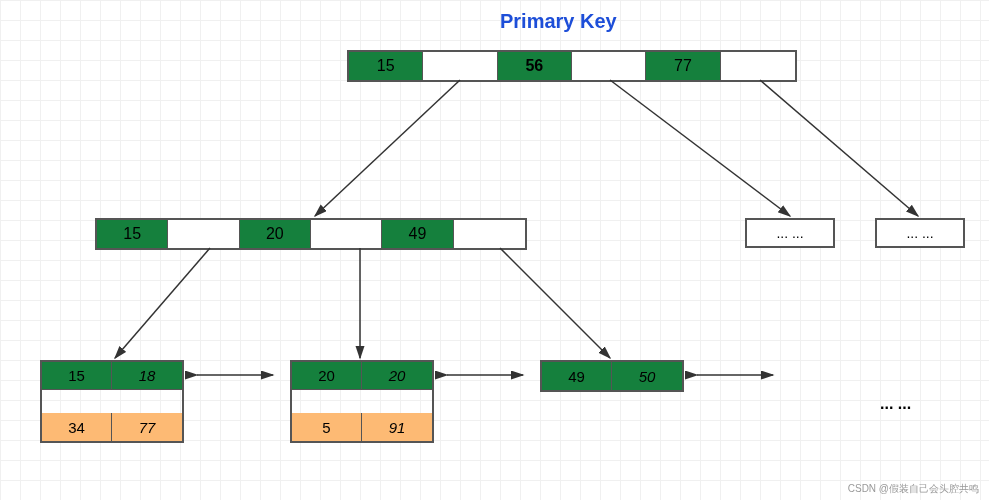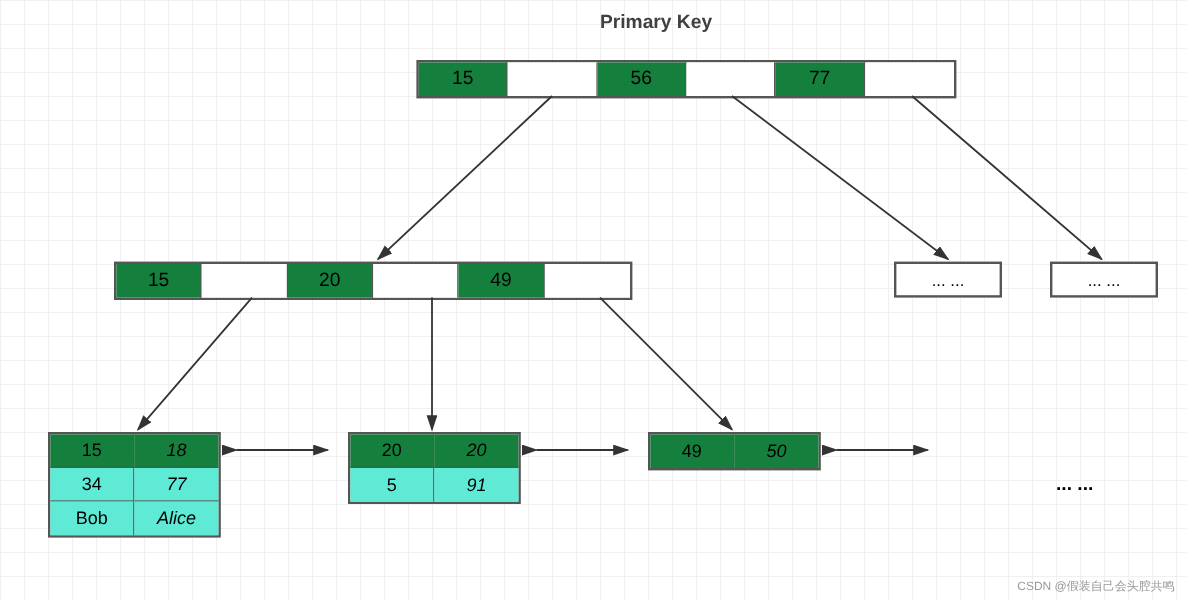--- a/index.html
+++ b/index.html
@@ -10,42 +10,42 @@
     font-family: Arial, sans-serif;
     background-color: #ffffff;
     background-image:
       linear-gradient(#f0f0f0 1px, transparent 1px),
       linear-gradient(90deg, #f0f0f0 1px, transparent 1px);
     background-size: 20px 20px;
     overflow: hidden;
   }
   .title {
     position: absolute;
-    font-size: 16px;
+    font-size: 20px;
     font-weight: bold;
-    color: #404040;
+    color: #1d4ed8;
   }
   .node {
     position: absolute;
     display: flex;
     border: 2px solid #555;
   }
   .cell {
     border-right: 1px solid #555;
     text-align: center;
     font-size: 16px;
     display: flex;
     align-items: center;
     justify-content: center;
     height: 28px;
   }
   .cell:last-child { border-right: none; }
   .green { background: #15803d; }
   .white { background: #ffffff; }
-  .purple { background: #5eead4; }
+  .purple { background: #fdba74; margin-top: 23px; }
   .leaf {
     position: absolute;
     display: flex;
     flex-direction: column;
     border: 2px solid #555;
   }
   .leaf-row { display: flex; }
   .leaf-cell {
     border-right: 1px solid #555;
     border-bottom: 1px solid #555;
@@ -90,21 +90,21 @@
   }
 </style>
 </head>
 <body>
 
 <div class="title" style="left:500px; top:10px;">Primary Key</div>
 
 <div class="node" style="left:347px; top:50px; width:450px;">
   <div class="cell green" style="width:75px;">15</div>
   <div class="cell white" style="width:75px;"></div>
-  <div class="cell green" style="width:75px;">56</div>
+  <div class="cell green" style="width:75px;font-weight:bold;">56</div>
   <div class="cell white" style="width:75px;"></div>
   <div class="cell green" style="width:75px;">77</div>
   <div class="cell white" style="width:75px;"></div>
 </div>
 
 <div class="node" style="left:95px; top:218px; width:432px;">
   <div class="cell green" style="width:72px;">15</div>
   <div class="cell white" style="width:72px;"></div>
   <div class="cell green" style="width:72px;">20</div>
   <div class="cell white" style="width:72px;"></div>
@@ -116,24 +116,20 @@
 <div class="ellipsis-box" style="left:875px; top:218px; width:90px;">... ...</div>
 
 <div class="leaf" style="left:40px; top:360px;">
   <div class="leaf-row">
     <div class="leaf-cell green">15</div>
     <div class="leaf-cell green">18</div>
   </div>
   <div class="leaf-row">
     <div class="leaf-cell purple">34</div>
     <div class="leaf-cell purple">77</div>
-  </div>
-  <div class="leaf-row">
-    <div class="leaf-cell purple">Bob</div>
-    <div class="leaf-cell purple">Alice</div>
   </div>
 </div>
 
 <div class="leaf" style="left:290px; top:360px;">
   <div class="leaf-row">
     <div class="leaf-cell green">20</div>
     <div class="leaf-cell green">20</div>
   </div>
   <div class="leaf-row">
     <div class="leaf-cell purple">5</div>

